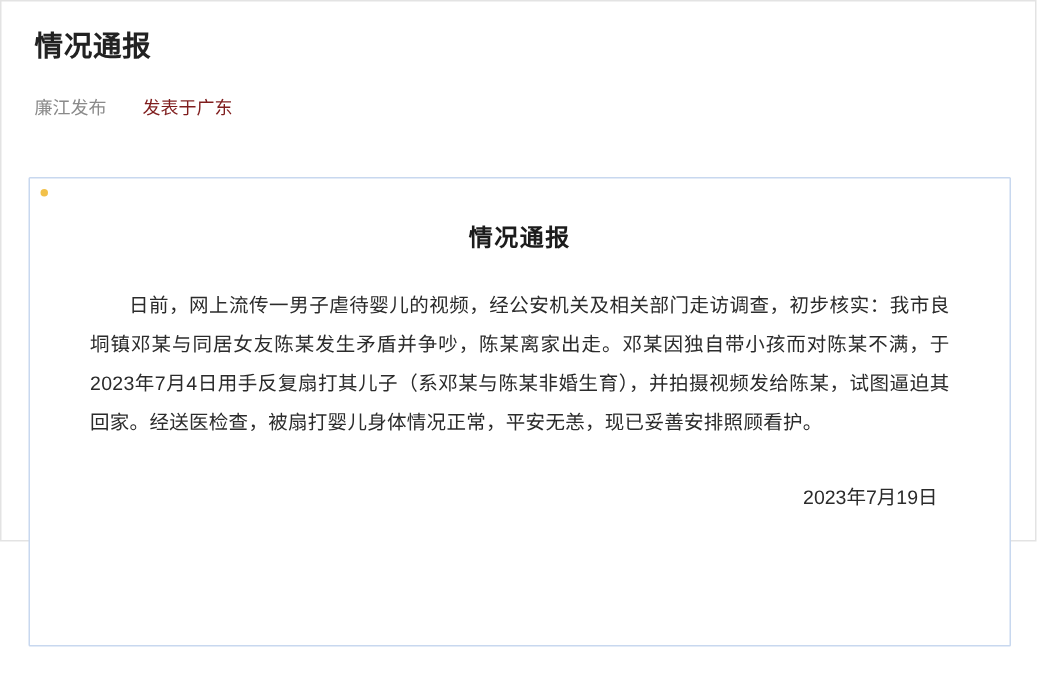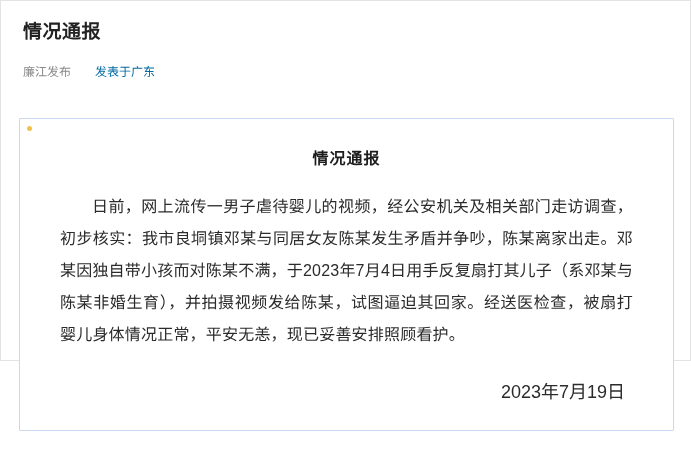--- a/index.html
+++ b/index.html
@@ -41,21 +41,21 @@
     font-size: 12px;
     color: #9a9a9a;
   }
   .meta-source {
     color: #8a8a8a;
   }
   .meta-date {
     color: #a6a6a6;
   }
   .meta-location {
-    color: #0369a1;
+    color: #7f1d1d;
   }
   .notice-card {
     position: absolute;
     left: 18px;
     top: 117px;
     width: 655px;
     height: 313px;
     box-sizing: border-box;
     border: 1px solid #c8d8ef;
     background: #ffffff;
@@ -76,34 +76,34 @@
   .notice-title {
     text-align: center;
     font-size: 16px;
     font-weight: bold;
     color: #1c1c1c;
     letter-spacing: 1px;
     margin: 8px 0 0 0;
   }
   .notice-body {
     margin-top: 22px;
-    font-size: 16px;
+    font-size: 13px;
     line-height: 2.0;
     color: #2b2b2b;
     text-align: justify;
     letter-spacing: 0.2px;
   }
   .notice-body p {
     margin: 0 0 2px 0;
     text-indent: 2em;
   }
   .notice-date {
     margin-top: 26px;
     text-align: right;
-    font-size: 18px;
+    font-size: 13px;
     color: #2b2b2b;
     padding-right: 8px;
   }
 </style>
 </head>
 <body>
 
 <div class="page">
 
   <div class="article-header">

